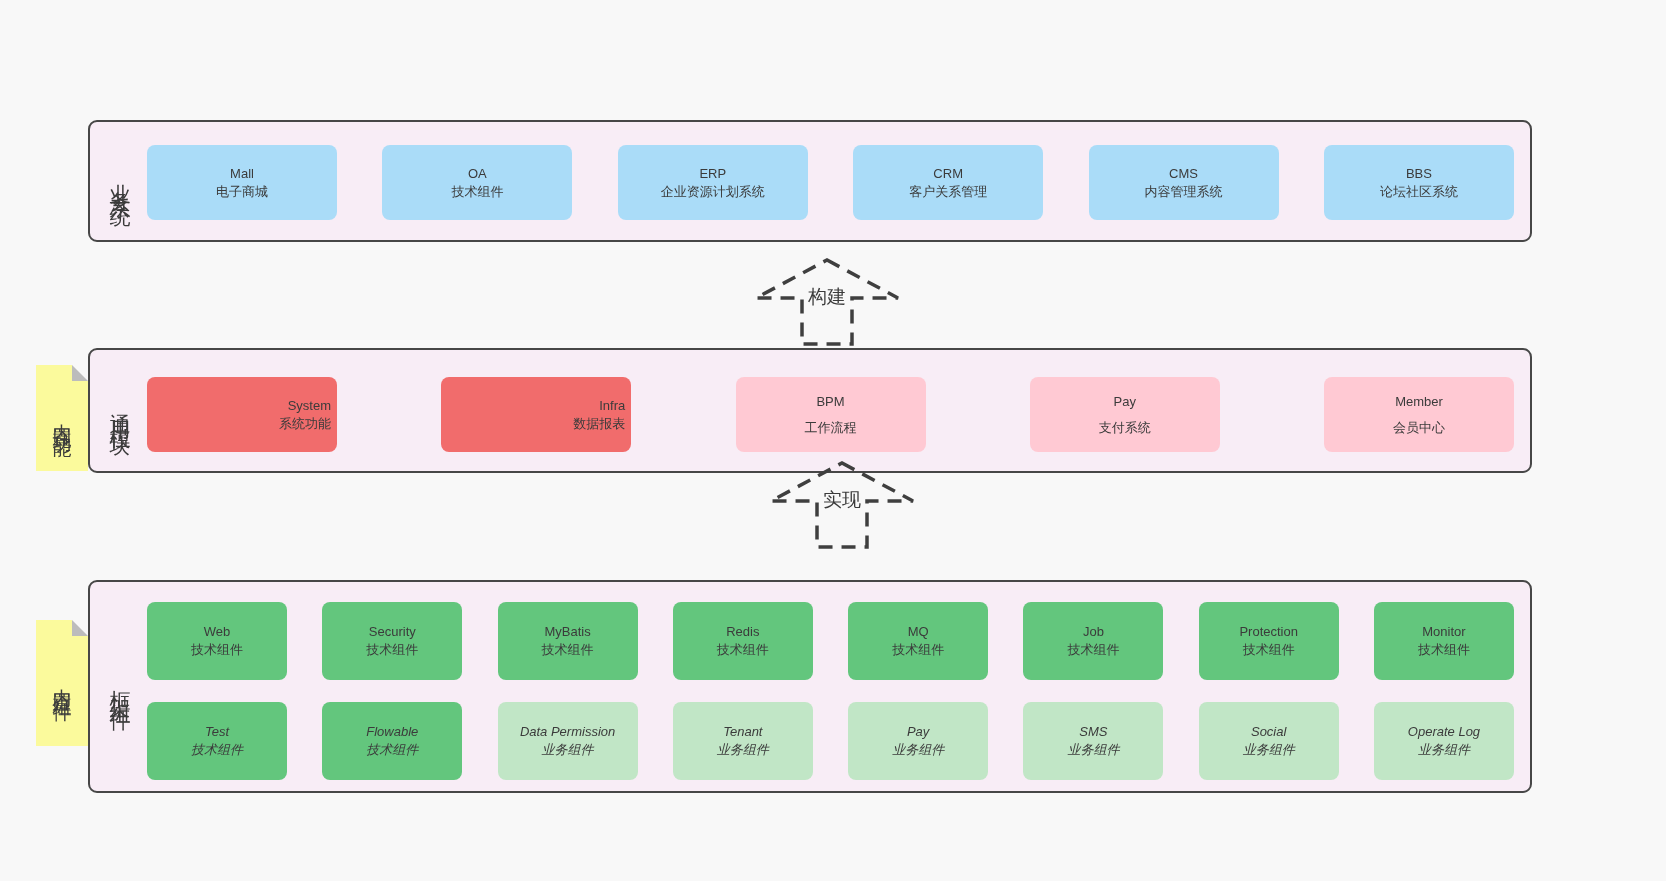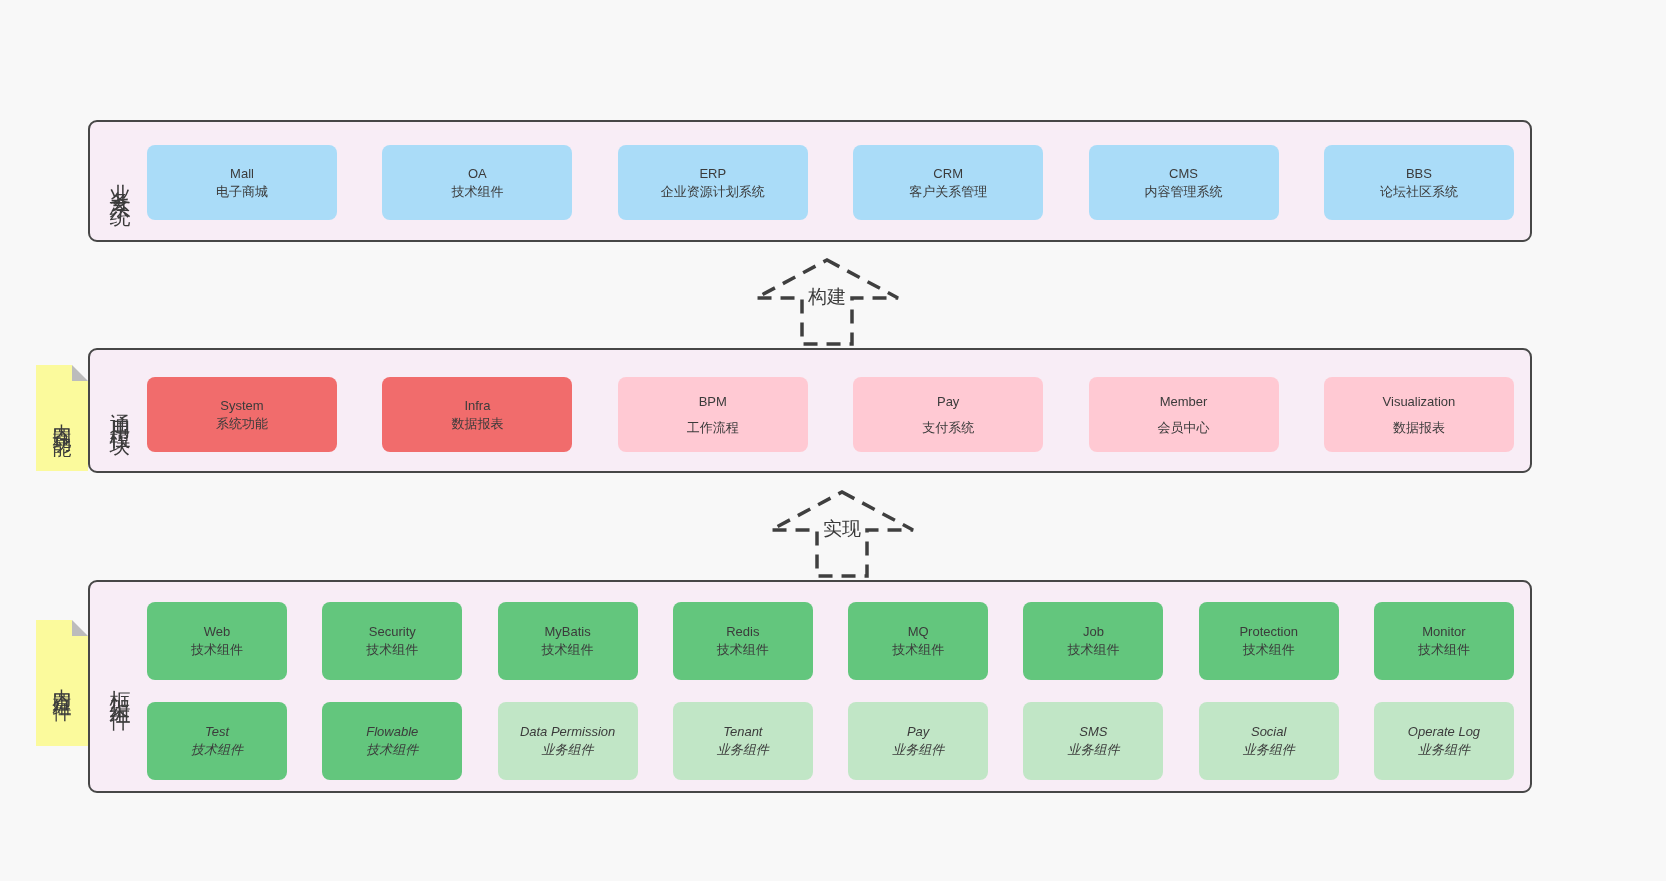--- a/index.html
+++ b/index.html
@@ -42,21 +42,21 @@
 
   .box {
     border-radius:8px;
     display:flex; flex-direction:column; align-items:center; justify-content:center;
     text-align:center; line-height:1.38; font-size:13px;
     box-sizing:border-box; padding:2px 6px;
   }
   .cols-6 .box { width:190px; }
   .cols-8 .box { width:140px; }
   .v-blue       { background: var(--blue, #aadcf8); }
-  .v-red        { background: var(--red, #f16c6c); }
+  .v-red        { background: var(--red, #f16c6c); align-items: flex-end; }
   .v-pink       { background: var(--pink, #ffc9d3); gap: 8px; }
   .v-green      { background: var(--green, #63c67d); text-align: center; }
   .v-lightgreen { background: var(--lightgreen, #c1e6c6); }
 
   
   .note {
     position:absolute; left:36px; width:52px;
     background: var(--yellow, #fbfa9c);
     display:flex; align-items:center; justify-content:center;
   }
@@ -68,21 +68,21 @@
     border-left:16px solid var(--fold, #bcbcbc);
   }
   .note .note-text {
     writing-mode:vertical-rl; text-orientation:upright;
     font-size:19px; letter-spacing:5px;
   }
 
   
   .arrow { position:absolute; width:150px; height:92px; }
   #arrow-build     { left:752px; top:255px; }
-  #arrow-implement { left:767px; top:487px; }
+  #arrow-implement { left:767px; top:458px; }
   .arrow svg { position:absolute; inset:0; }
   .arrow .arrow-label {
     position:absolute; left:50%; top:29px; transform:translateX(-50%);
     background: var(--page-bg, #f8f8f8);
     font-size:19px; padding:0 3px; white-space:nowrap;
   }
 </style>
 </head>
 <body>
 
@@ -145,24 +145,20 @@
           <div class="box-desc">工作流程</div>
         </div>
         <div class="box v-pink">
           <div class="box-name">Pay</div>
           <div class="box-desc">支付系统</div>
         </div>
         <div class="box v-pink">
           <div class="box-name">Member</div>
           <div class="box-desc">会员中心</div>
         </div>
-        <div class="box v-pink">
-          <div class="box-name">Visualization</div>
-          <div class="box-desc">数据报表</div>
-        </div>
       </div>
   </div>
 
   <div class="arrow" id="arrow-implement">
     <svg viewBox="0 0 150 92">
       <polygon points="75,5 146,43 100,43 100,89 50,89 50,43 4,43" fill="none" stroke="#3f3f3f" stroke-width="3.5" stroke-dasharray="14 9"></polygon>
     </svg>
     <div class="arrow-label">实现</div>
   </div>
 

